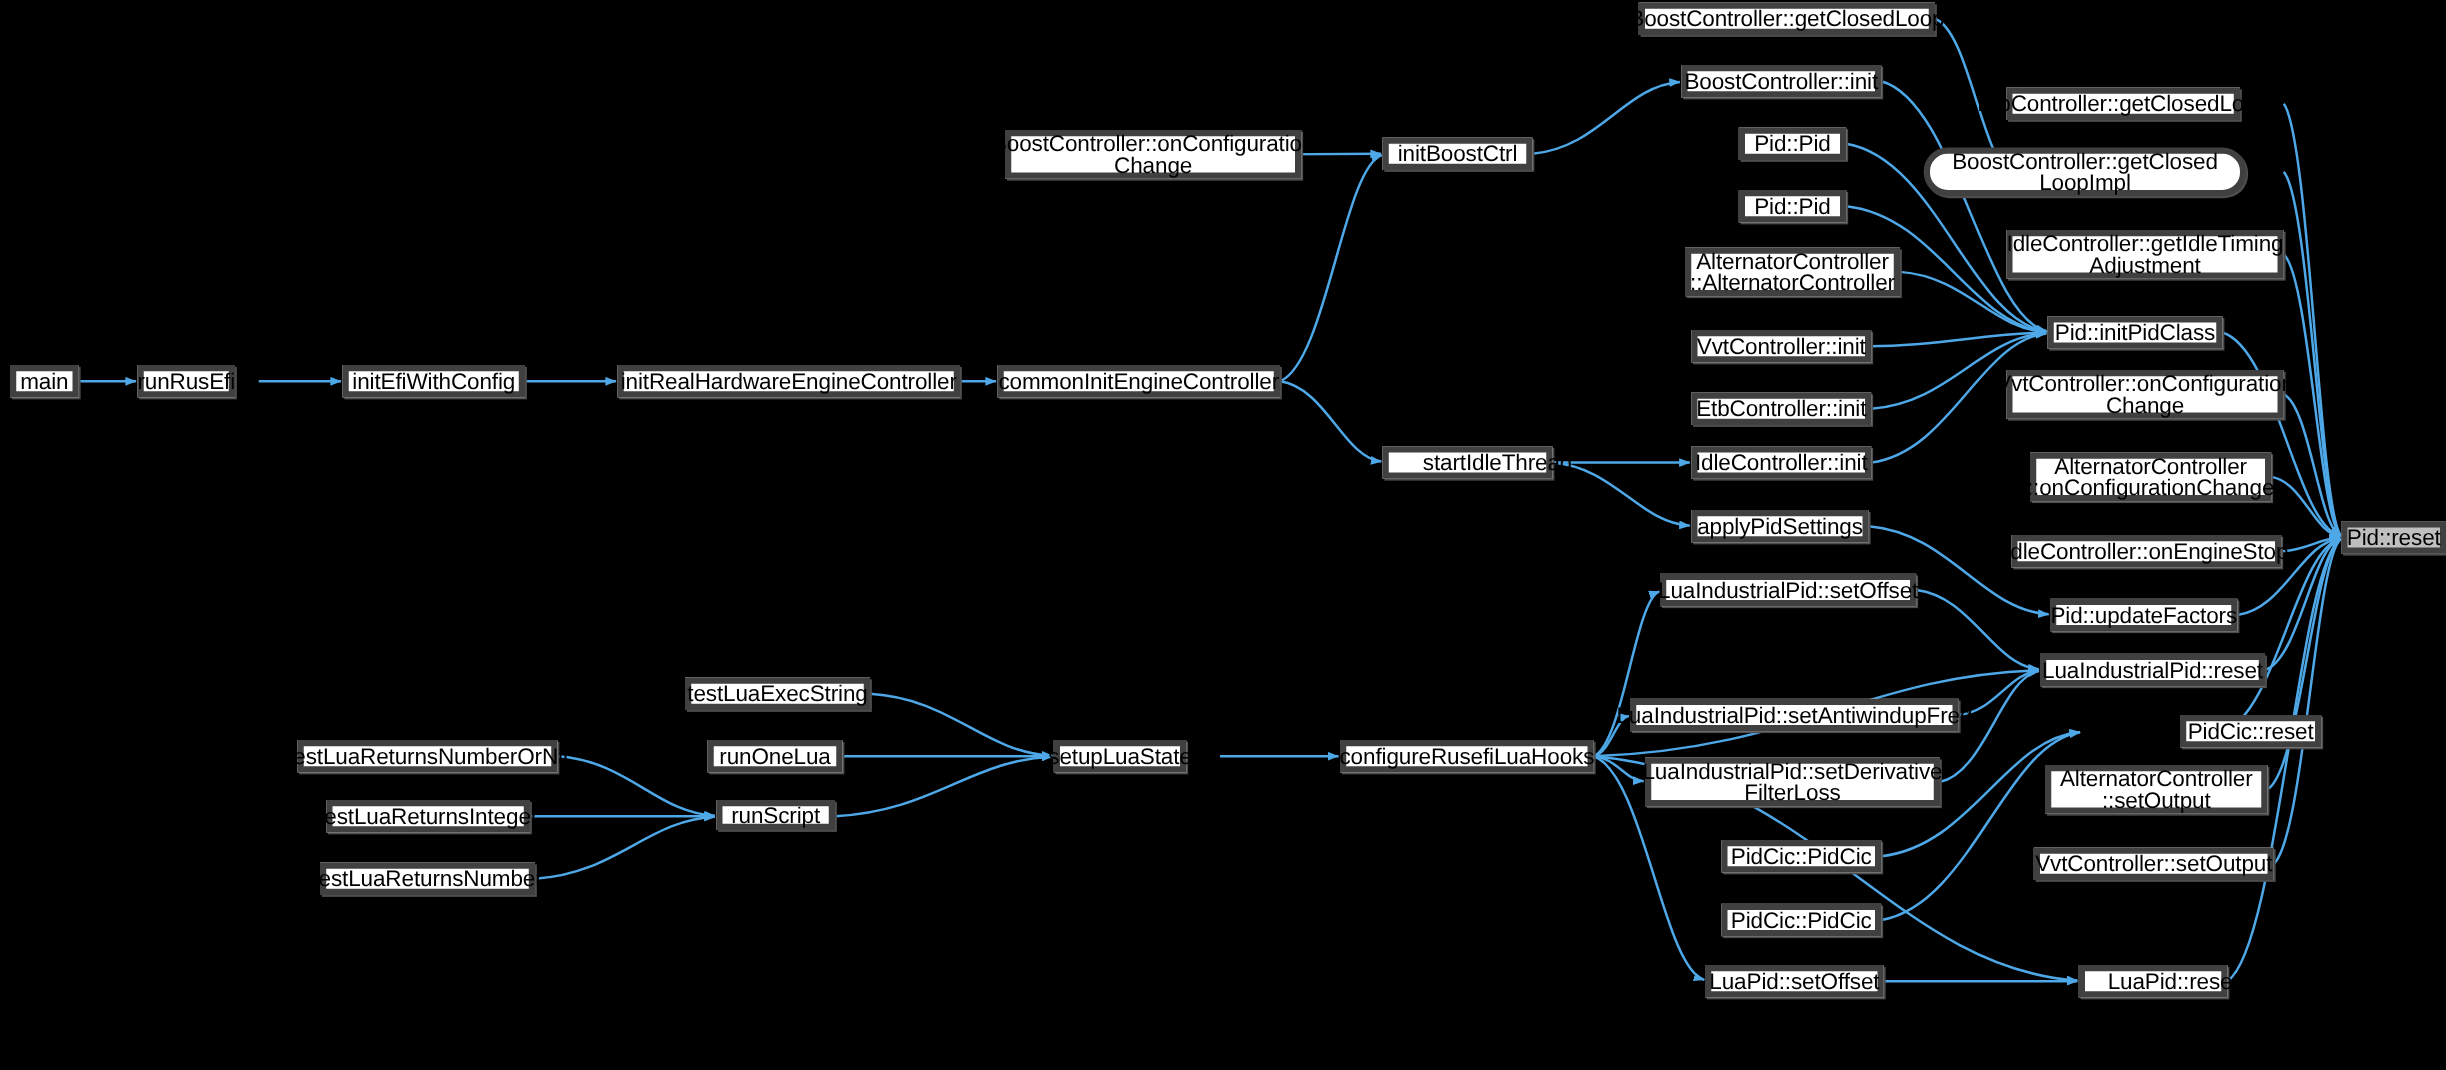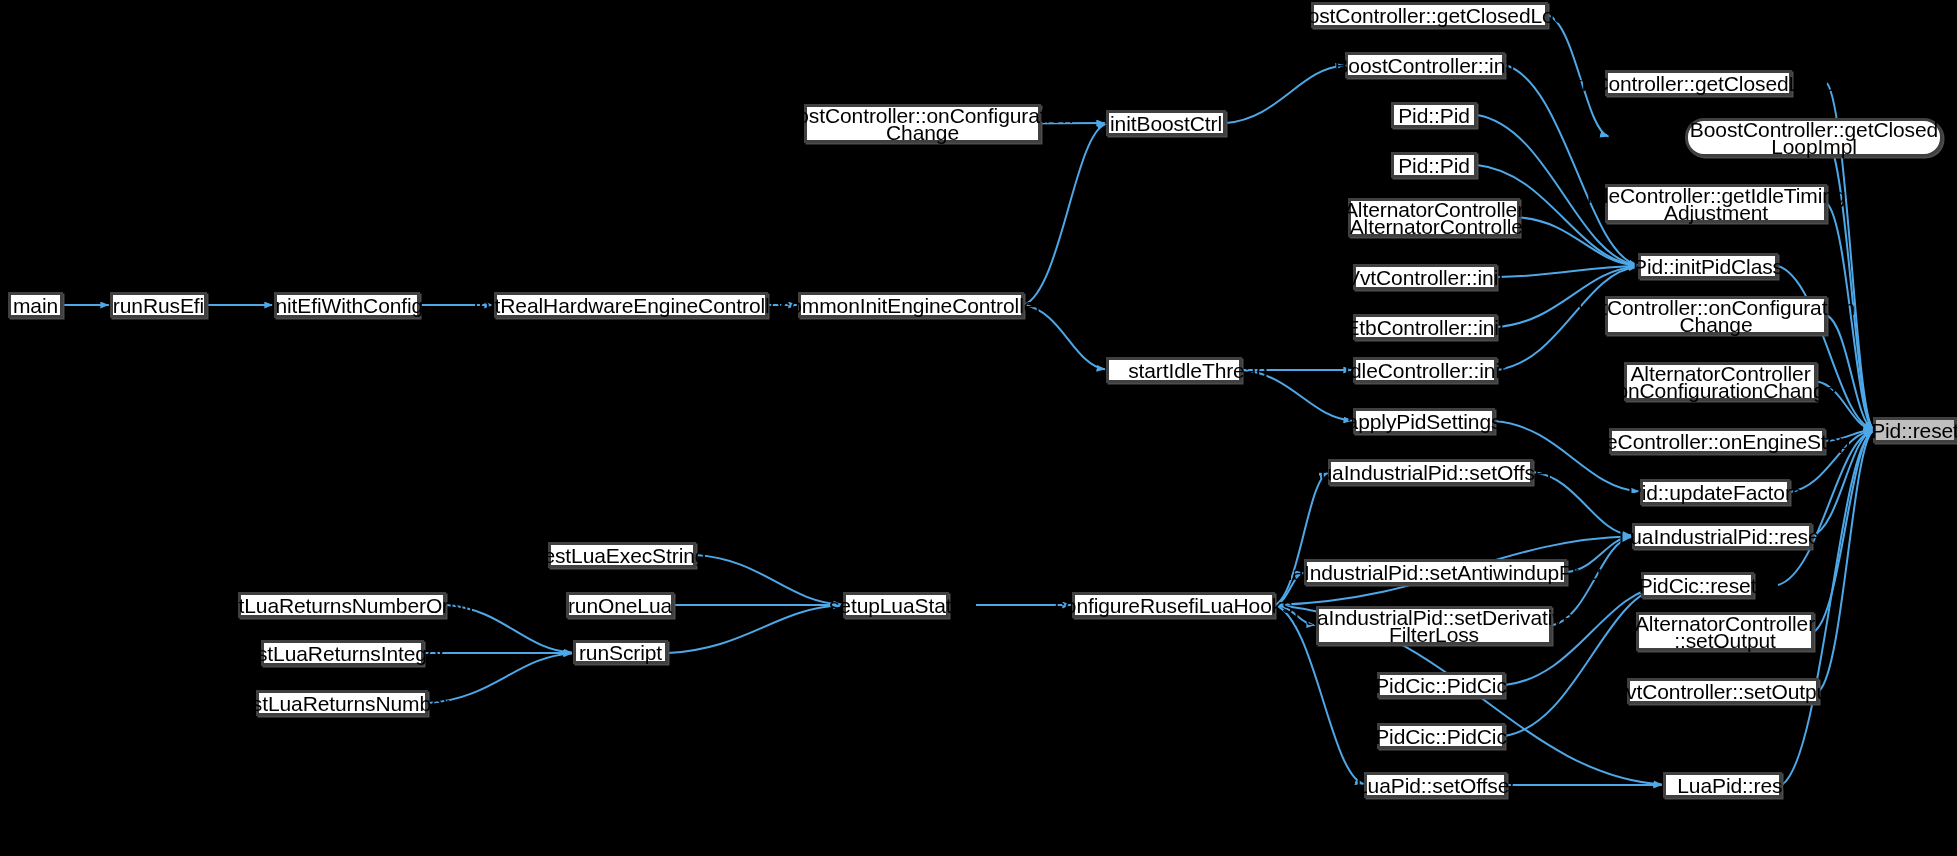--- a/index.html
+++ b/index.html
@@ -9,24 +9,24 @@
     width:1957px;height:856px;
     background:#000;
     font-family:"Liberation Sans","DejaVu Sans",sans-serif;
     overflow:hidden;
   }
   svg#edges{position:absolute;left:0;top:0;width:1957px;height:856px;pointer-events:none;}
   .node{
     position:absolute;
     box-sizing:border-box;
     background:#fff;
-    border:3px solid #404040;
+    border:5px solid #404040;
     box-shadow:1.5px 1.5px 0 0 #4d4d4d;
     color:#000;
-    font-size:21px;
+    font-size:18px;
     line-height:17px;
     display:flex;align-items:center;justify-content:center;
     text-align:center;
     white-space:pre-line;
     letter-spacing:-0.1px;
     z-index:5;
   }
   .node.highlight{background:#bfbfbf;}
 </style>
 </head>
@@ -88,60 +88,60 @@
         <path d="M696,555 C762.15,559 787.14,602 841.8639198223814,604.613578170878" fill="none" stroke="#4ea8e8" stroke-width="2" marker-end="url(#ah)"></path>
         <path d="M674,605 L841.8,605" fill="none" stroke="#4ea8e8" stroke-width="2" marker-end="url(#ah)"></path>
         <path d="M668,653 C746.75,649.16 776.5,607.88 841.8427424476963,605.3174192143462" fill="none" stroke="#4ea8e8" stroke-width="2" marker-end="url(#ah)"></path>
         <path d="M446,605 C503.15,608.84 524.74,650.12 571.8774984342572,652.5757474397192" fill="none" stroke="#4ea8e8" stroke-width="2" marker-end="url(#ah)"></path>
         <path d="M424,653 L571.8,653" fill="none" stroke="#4ea8e8" stroke-width="2" marker-end="url(#ah)"></path>
         <path d="M428,703 C493.25,699 517.9,656 571.8655524220485,653.3911888199833" fill="none" stroke="#4ea8e8" stroke-width="2" marker-end="url(#ah)"></path>
       </g>
   </svg>
   <div id="node-layer">
       <div class="node" style="left: 8px; top: 292px; width: 55px; height: 26px;">main</div>
-      <div class="node" style="left: 110px; top: 292px; width: 97px; height: 26px;">runRusEfi</div>
+      <div class="node" style="left: 110px; top: 292px; width: 78px; height: 26px;">runRusEfi</div>
       <div class="node" style="left: 274px; top: 292px; width: 146px; height: 26px;">initEfiWithConfig</div>
       <div class="node" style="left: 494px; top: 292px; width: 274px; height: 26px;">initRealHardwareEngineController</div>
       <div class="node" style="left: 798px; top: 292px; width: 226px; height: 26px;">commonInitEngineController</div>
       <div class="node" style="left: 1106px; top: 110px; width: 120px; height: 26px;">initBoostCtrl</div>
       <div class="node" style="left: 804px; top: 104px; width: 237px; height: 39px;">BoostController::onConfiguration
 Change</div>
       <div class="node" style="left: 1106px; top: 357px; width: 136px; height: 26px; padding-left: 48px;">startIdleThread</div>
       <div class="node" style="left: 1353px; top: 408px; width: 142px; height: 26px;">applyPidSettings</div>
       <div class="node" style="left: 1311px; top: 2px; width: 237px; height: 26px;">BoostController::getClosedLoop</div>
       <div class="node" style="left: 1345px; top: 52px; width: 160px; height: 26px;">BoostController::init</div>
       <div class="node" style="left: 1391px; top: 102px; width: 86px; height: 26px;">Pid::Pid</div>
       <div class="node" style="left: 1391px; top: 152px; width: 86px; height: 26px;">Pid::Pid</div>
       <div class="node" style="left: 1348px; top: 198px; width: 172px; height: 39px;">AlternatorController
 ::AlternatorController</div>
       <div class="node" style="left: 1353px; top: 264px; width: 144px; height: 26px;">VvtController::init</div>
       <div class="node" style="left: 1353px; top: 314px; width: 144px; height: 26px;">EtbController::init</div>
       <div class="node" style="left: 1353px; top: 357px; width: 144px; height: 26px;">IdleController::init</div>
       <div class="node" style="left: 1605px; top: 70px; width: 187px; height: 26px;">EtbController::getClosedLoop</div>
-      <div class="node" style="left: 1685px; top: 118px; width: 258px; height: 39px; border-radius: 19px;">BoostController::getClosed
+      <div class="node" style="left: 1539px; top: 118px; width: 258px; height: 39px; border-radius: 19px;">BoostController::getClosed
 LoopImpl</div>
       <div class="node" style="left: 1605px; top: 184px; width: 222px; height: 39px;">IdleController::getIdleTiming
 Adjustment</div>
       <div class="node" style="left: 1638px; top: 253px; width: 140px; height: 26px;">Pid::initPidClass</div>
       <div class="node" style="left: 1605px; top: 296px; width: 222px; height: 39px;">VvtController::onConfiguration
 Change</div>
       <div class="node" style="left: 1624px; top: 362px; width: 193px; height: 39px;">AlternatorController
 ::onConfigurationChange</div>
       <div class="node" style="left: 1609px; top: 428px; width: 216px; height: 26px;">IdleController::onEngineStop</div>
       <div class="node" style="left: 1640px; top: 479px; width: 150px; height: 26px;">Pid::updateFactors</div>
       <div class="node highlight" style="left: 1873px; top: 417px; width: 84px; height: 26px;">Pid::reset</div>
       <div class="node" style="left: 1328px; top: 459px; width: 205px; height: 26px;">LuaIndustrialPid::setOffset</div>
       <div class="node" style="left: 1304px; top: 559px; width: 263px; height: 26px;">LuaIndustrialPid::setAntiwindupFreq</div>
       <div class="node" style="left: 1316px; top: 606px; width: 236px; height: 39px;">LuaIndustrialPid::setDerivative
 FilterLoss</div>
       <div class="node" style="left: 1377px; top: 672px; width: 128px; height: 26px;">PidCic::PidCic</div>
       <div class="node" style="left: 1377px; top: 723px; width: 128px; height: 26px;">PidCic::PidCic</div>
       <div class="node" style="left: 1364px; top: 772px; width: 143px; height: 26px;">LuaPid::setOffset</div>
       <div class="node" style="left: 1632px; top: 523px; width: 180px; height: 26px;">LuaIndustrialPid::reset</div>
-      <div class="node" style="left: 1641px; top: 572px; width: 113px; height: 26px;">PidCic::reset</div>
+      <div class="node" style="left: 1744px; top: 572px; width: 113px; height: 26px;">PidCic::reset</div>
       <div class="node" style="left: 1636px; top: 612px; width: 178px; height: 39px;">AlternatorController
 ::setOutput</div>
       <div class="node" style="left: 1627px; top: 678px; width: 192px; height: 26px;">VvtController::setOutput</div>
       <div class="node" style="left: 1663px; top: 772px; width: 119px; height: 26px; padding-left: 32px;">LuaPid::reset</div>
       <div class="node" style="left: 843px; top: 592px; width: 106px; height: 26px;">setupLuaState</div>
       <div class="node" style="left: 1072px; top: 592px; width: 203px; height: 26px;">configureRusefiLuaHooks</div>
       <div class="node" style="left: 548px; top: 542px; width: 148px; height: 26px;">testLuaExecString</div>
       <div class="node" style="left: 566px; top: 592px; width: 108px; height: 26px;">runOneLua</div>
       <div class="node" style="left: 573px; top: 640px; width: 95px; height: 24px;">runScript</div>
       <div class="node" style="left: 238px; top: 592px; width: 208px; height: 26px;">testLuaReturnsNumberOrNil</div>

